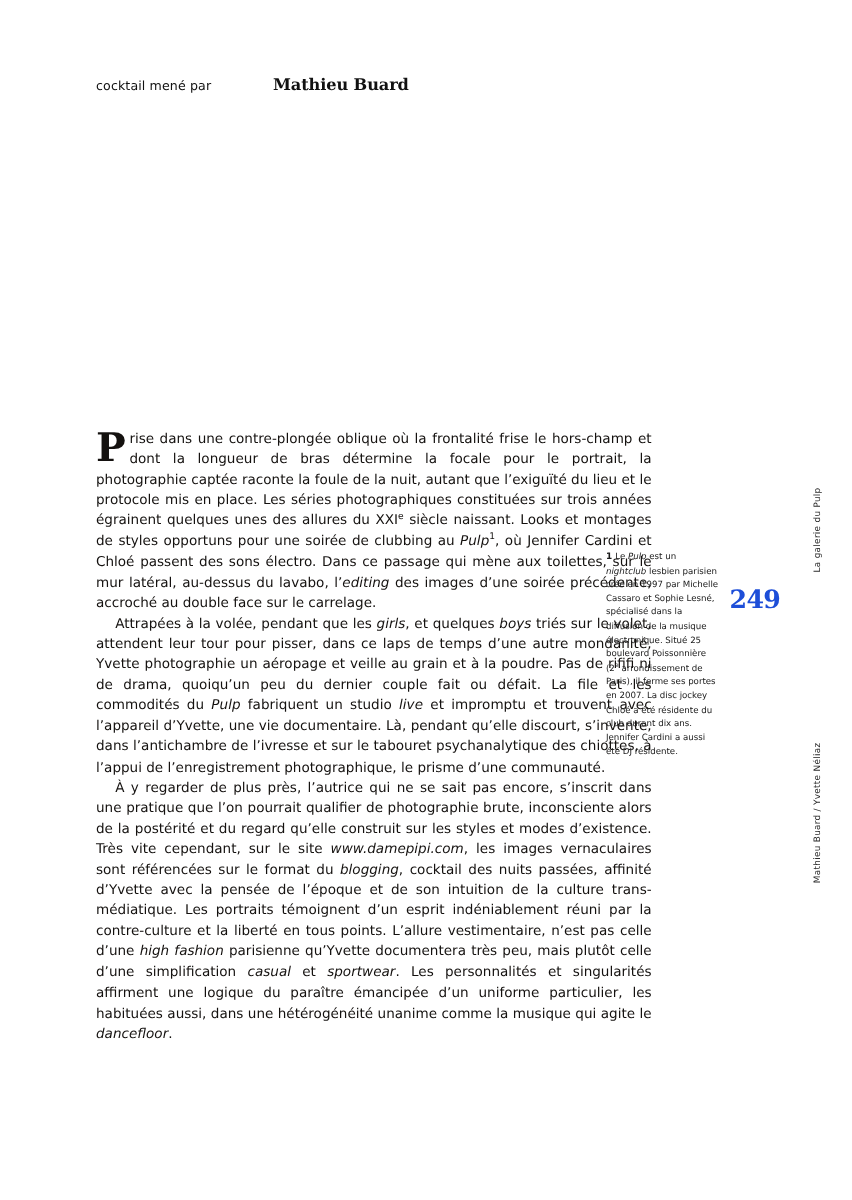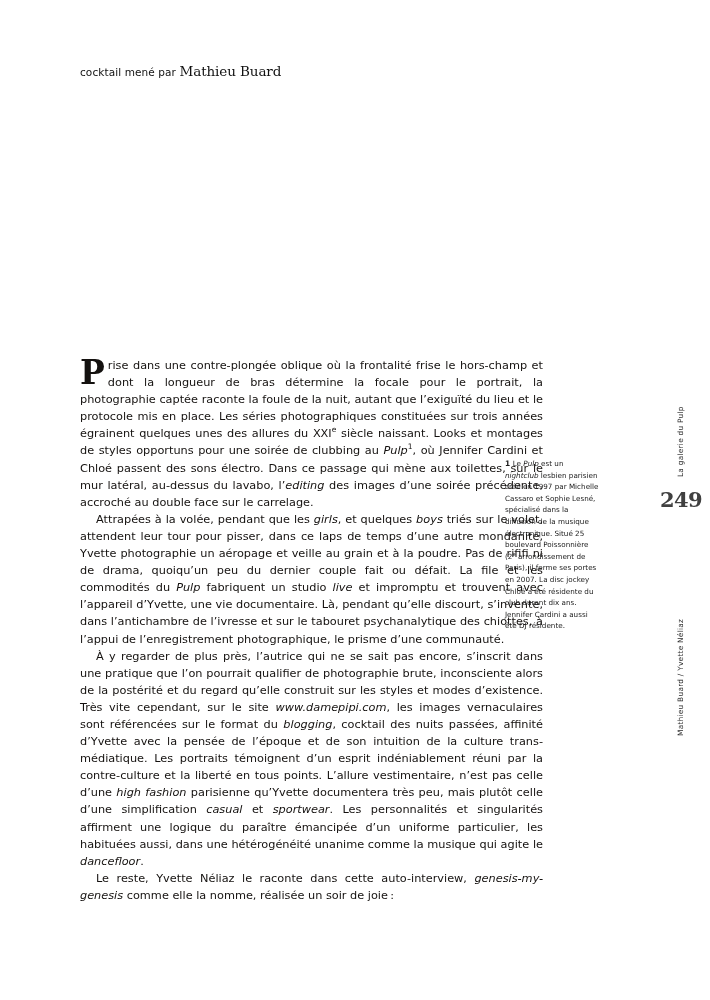--- a/index.html
+++ b/index.html
@@ -32,23 +32,24 @@
     font-size: 10.5px;
     letter-spacing: 0.1px;
     white-space: nowrap;
     color: #111;
   }
   .byline .lead {
     font-weight: 400;
   }
   .byline .name {
     font-family: "DejaVu Serif", "Liberation Serif", serif;
-    font-weight: 400;
+    font-weight: 700;
     font-size: 13.5px;
     letter-spacing: -0.1px;
+    margin-left: 48px;
   }
 
   
   .textcol {
     position: absolute;
     left: 80px;
     top: 357px;
     width: 463px;
     font-size: 11.3px;
     line-height: 17.1px;
@@ -104,27 +105,27 @@
   }
   .footnote .fnsup {
     font-size: 5.3px;
     vertical-align: super;
     line-height: 0;
   }
 
   
   .folio {
     position: absolute;
-    left: 660px;
+    left: 608px;
     top: 487px;
     font-family: "DejaVu Serif", "Liberation Serif", serif;
     font-weight: 700;
     font-size: 21px;
     letter-spacing: -0.6px;
-    color: #404040;
+    color: #1d4ed8;
   }
 
   
   .vrun {
     position: absolute;
     font-size: 7.4px;
     letter-spacing: 0.25px;
     color: #2b2b2b;
     white-space: nowrap;
     transform-origin: 0 0;
@@ -146,21 +147,20 @@
 
   <div class="byline">
     <span class="lead">cocktail mené par</span>
     <span class="name">Mathieu Buard</span>
   </div>
 
   <div class="textcol" id="body-col">
       <p><span class="dropcap">P</span><span>rise dans une contre-plongée oblique où la frontalité frise le hors-champ et dont la longueur de bras détermine la focale pour le portrait, la photographie captée raconte la foule de la nuit, autant que l’exiguïté du lieu et le protocole mis en place. Les séries photographiques constituées sur trois années égrainent quelques unes des allures du XXI</span><sup class="sup">e</sup><span> siècle naissant. Looks et montages de styles opportuns pour une soirée de clubbing au </span><i>Pulp</i><sup class="sup">1</sup><span>, où Jennifer Cardini et Chloé passent des sons électro. Dans ce passage qui mène aux toilettes, sur le mur latéral, au-dessus du lavabo, l’</span><i>editing</i><span> des images d’une soirée précédente, accroché au double face sur le carrelage.</span></p>
       <p><span>Attrapées à la volée, pendant que les </span><i>girls</i><span>, et quelques </span><i>boys</i><span> triés sur le volet, attendent leur tour pour pisser, dans ce laps de temps d’une autre mondanité, Yvette photographie un aéropage et veille au grain et à la poudre. Pas de rififi ni de drama, quoiqu’un peu du dernier couple fait ou défait. La file et les commodités du </span><i>Pulp</i><span> fabriquent un studio </span><i>live</i><span> et impromptu et trouvent avec l’appareil d’Yvette, une vie documentaire. Là, pendant qu’elle discourt, s’invente, dans l’antichambre de l’ivresse et sur le tabouret psychanalytique des chiottes, à l’appui de l’enregistrement photographique, le prisme d’une communauté.</span></p>
       <p><span>À y regarder de plus près, l’autrice qui ne se sait pas encore, s’inscrit dans une pratique que l’on pourrait qualifier de photographie brute, inconsciente alors de la postérité et du regard qu’elle construit sur les styles et modes d’existence. Très vite cependant, sur le site </span><i>www.damepipi.com</i><span>, les images vernaculaires sont référencées sur le format du </span><i>blogging</i><span>, cocktail des nuits passées, affinité d’Yvette avec la pensée de l’époque et de son intuition de la culture trans-médiatique. Les portraits témoignent d’un esprit indéniablement réuni par la contre-culture et la liberté en tous points. L’allure vestimentaire, n’est pas celle d’une </span><i>high fashion</i><span> parisienne qu’Yvette documentera très peu, mais plutôt celle d’une simplification </span><i>casual</i><span> et </span><i>sportwear</i><span>. Les personnalités et singularités affirment une logique du paraître émancipée d’un uniforme particulier, les habituées aussi, dans une hétérogénéité unanime comme la musique qui agite le </span><i>dancefloor</i><span>.</span></p>
-      <p><span>Le reste, Yvette Néliaz le raconte dans cette auto-interview, </span><i>genesis-my-genesis</i><span> comme elle la nomme, réalisée un soir de joie :</span></p>
     </div>
 
   <div class="footnote" id="footnote-block"><span class="fnmark">1 </span><span>Le </span><i>Pulp</i><span> est un </span><i>nightclub</i><span> lesbien parisien créé en 1997 par Michelle Cassaro et Sophie Lesné, spécialisé dans la diffusion de la musique électronique. Situé 25 boulevard Poissonnière (2</span><sup class="fnsup">e</sup><span> arrondissement de Paris), il ferme ses portes en 2007. La disc jockey Chloé a été résidente du club durant dix ans. Jennifer Cardini a aussi été DJ résidente.</span></div>
 
   <div class="folio">249</div>
 
   <div class="vrun vrun-section">La galerie du Pulp</div>
   <div class="vrun vrun-authors">Mathieu Buard / Yvette Néliaz</div>
 
 </div>

